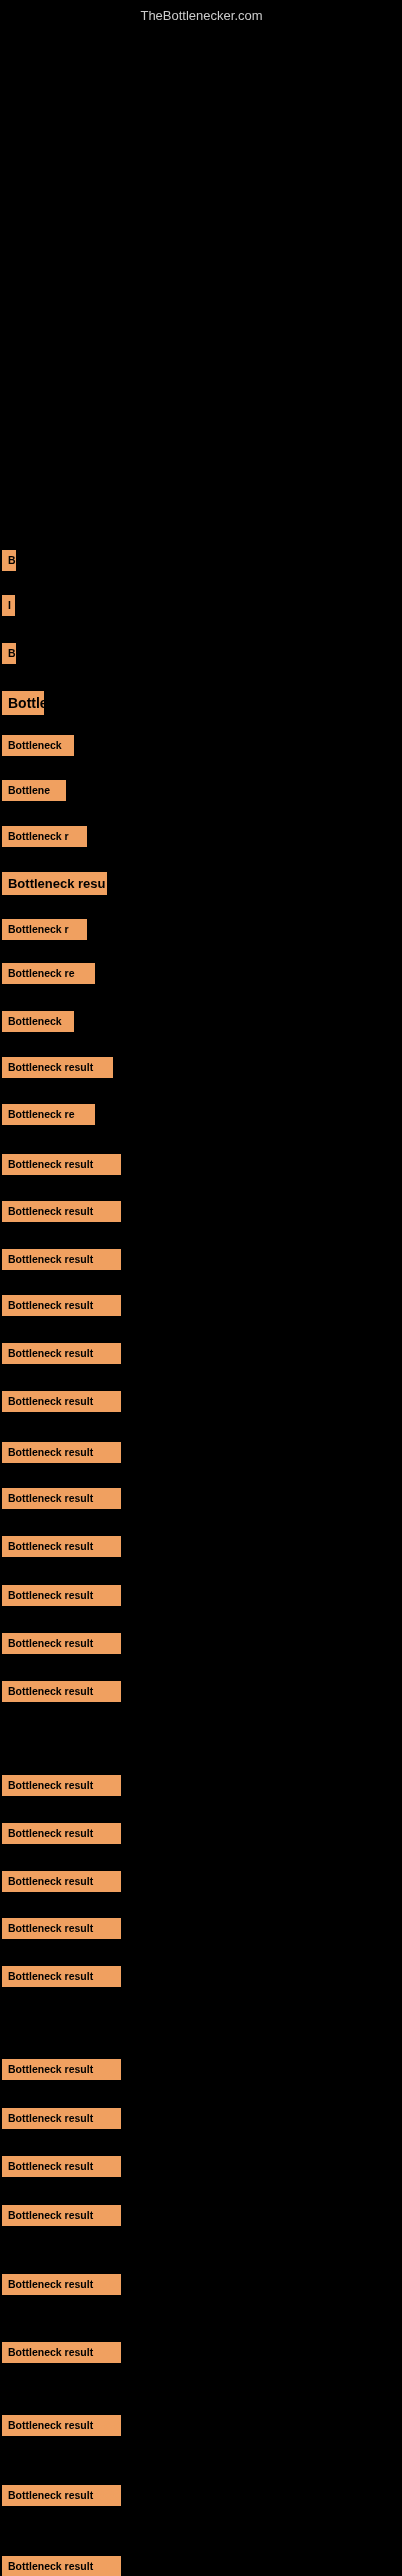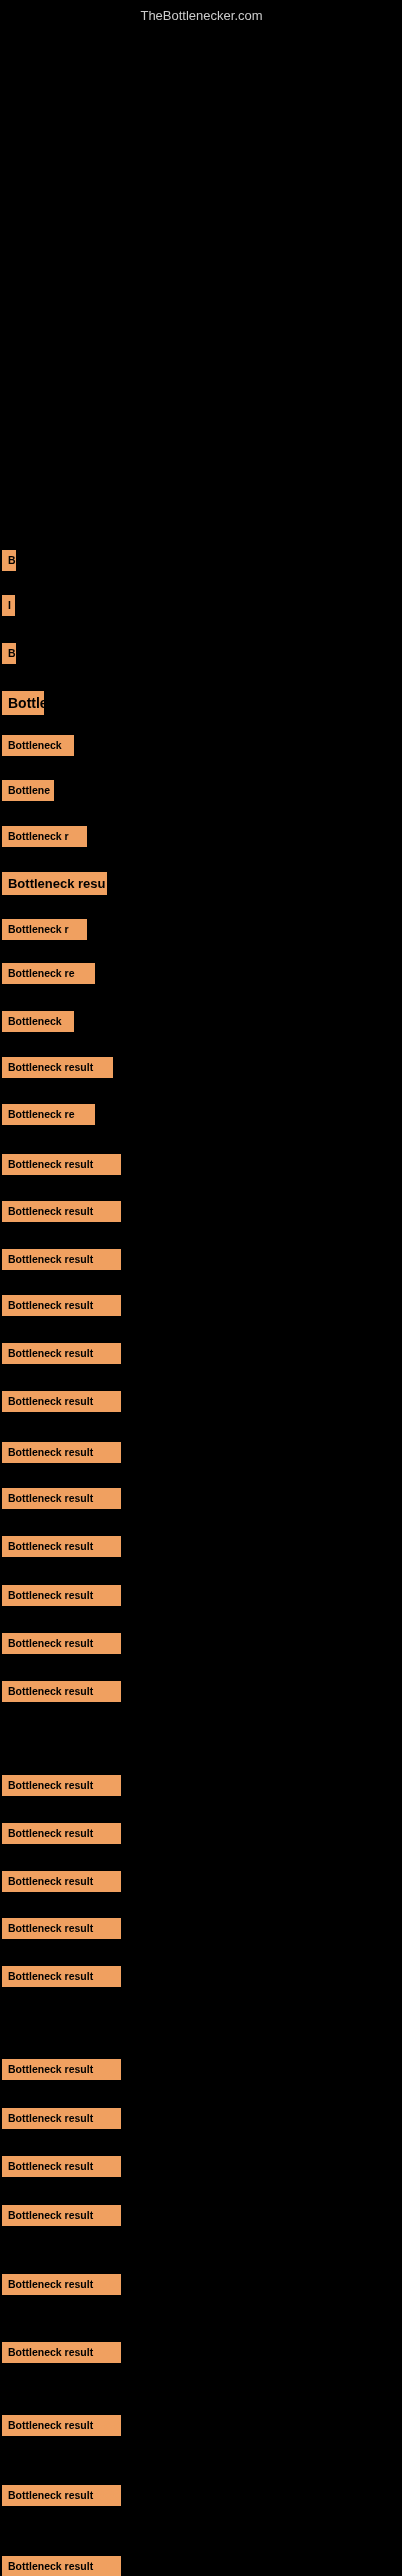--- a/index.html
+++ b/index.html
@@ -26,21 +26,21 @@
 <body>
 
 <div class="site-title">TheBottlenecker.com</div>
 
 <div id="bars-container" style="position: relative; width: 403px; height: 2544px;">
 <div style="position: absolute; top: 519px; left: 1.6px;"><div style="background-color: rgb(240, 160, 96); color: rgb(0, 0, 0); font-size: 10.5px; font-weight: bold; padding: 4px 6.4px; display: inline-block; width: 14.5px; overflow: hidden; white-space: nowrap; min-height: 21px;">B</div></div>
     <div style="position: absolute; top: 564px; left: 1.6px;"><div style="background-color: rgb(240, 160, 96); color: rgb(0, 0, 0); font-size: 10.5px; font-weight: bold; padding: 4px 6.4px; display: inline-block; width: 13px; overflow: hidden; white-space: nowrap; min-height: 21px;">I</div></div>
     <div style="position: absolute; top: 612px; left: 1.6px;"><div style="background-color: rgb(240, 160, 96); color: rgb(0, 0, 0); font-size: 10.5px; font-weight: bold; padding: 4px 6.4px; display: inline-block; width: 14.5px; overflow: hidden; white-space: nowrap; min-height: 21px;">B</div></div>
     <div style="position: absolute; top: 660px; left: 1.6px;"><div style="background-color: rgb(240, 160, 96); color: rgb(0, 0, 0); font-size: 14px; font-weight: bold; padding: 4px 6.4px; display: inline-block; width: 42px; overflow: hidden; white-space: nowrap; min-height: 21px;">Bottle</div></div>
     <div style="position: absolute; top: 704px; left: 1.6px;"><div style="background-color: rgb(240, 160, 96); color: rgb(0, 0, 0); font-size: 10.5px; font-weight: bold; padding: 4px 6.4px; display: inline-block; width: 72px; overflow: hidden; white-space: nowrap; min-height: 21px;">Bottleneck</div></div>
-    <div style="position: absolute; top: 749px; left: 1.6px;"><div style="background-color: rgb(240, 160, 96); color: rgb(0, 0, 0); font-size: 10.5px; font-weight: bold; padding: 4px 6.4px; display: inline-block; width: 52px; overflow: hidden; white-space: nowrap; min-height: 21px;">Bottlene</div></div>
+    <div style="position: absolute; top: 749px; left: 1.6px;"><div style="background-color: rgb(240, 160, 96); color: rgb(0, 0, 0); font-size: 10.5px; font-weight: bold; padding: 4px 6.4px; display: inline-block; width: 64px; overflow: hidden; white-space: nowrap; min-height: 21px;">Bottlene</div></div>
     <div style="position: absolute; top: 795px; left: 1.6px;"><div style="background-color: rgb(240, 160, 96); color: rgb(0, 0, 0); font-size: 10.5px; font-weight: bold; padding: 4px 6.4px; display: inline-block; width: 85px; overflow: hidden; white-space: nowrap; min-height: 21px;">Bottleneck r</div></div>
     <div style="position: absolute; top: 841px; left: 1.6px;"><div style="background-color: rgb(240, 160, 96); color: rgb(0, 0, 0); font-size: 13px; font-weight: bold; padding: 4px 6.4px; display: inline-block; width: 105px; overflow: hidden; white-space: nowrap; min-height: 21px;">Bottleneck resu</div></div>
     <div style="position: absolute; top: 888px; left: 1.6px;"><div style="background-color: rgb(240, 160, 96); color: rgb(0, 0, 0); font-size: 10.5px; font-weight: bold; padding: 4px 6.4px; display: inline-block; width: 85px; overflow: hidden; white-space: nowrap; min-height: 21px;">Bottleneck r</div></div>
     <div style="position: absolute; top: 932px; left: 1.6px;"><div style="background-color: rgb(240, 160, 96); color: rgb(0, 0, 0); font-size: 10.5px; font-weight: bold; padding: 4px 6.4px; display: inline-block; width: 93px; overflow: hidden; white-space: nowrap; min-height: 21px;">Bottleneck re</div></div>
     <div style="position: absolute; top: 980px; left: 1.6px;"><div style="background-color: rgb(240, 160, 96); color: rgb(0, 0, 0); font-size: 10.5px; font-weight: bold; padding: 4px 6.4px; display: inline-block; width: 72px; overflow: hidden; white-space: nowrap; min-height: 21px;">Bottleneck</div></div>
     <div style="position: absolute; top: 1026px; left: 1.6px;"><div style="background-color: rgb(240, 160, 96); color: rgb(0, 0, 0); font-size: 10.5px; font-weight: bold; padding: 4px 6.4px; display: inline-block; width: 111px; overflow: hidden; white-space: nowrap; min-height: 21px;">Bottleneck result</div></div>
     <div style="position: absolute; top: 1073px; left: 1.6px;"><div style="background-color: rgb(240, 160, 96); color: rgb(0, 0, 0); font-size: 10.5px; font-weight: bold; padding: 4px 6.4px; display: inline-block; width: 93px; overflow: hidden; white-space: nowrap; min-height: 21px;">Bottleneck re</div></div>
     <div style="position: absolute; top: 1123px; left: 1.6px;"><div style="background-color: rgb(240, 160, 96); color: rgb(0, 0, 0); font-size: 10.5px; font-weight: bold; padding: 4px 6.4px; display: inline-block; width: 119px; overflow: hidden; white-space: nowrap; min-height: 21px;">Bottleneck result</div></div>
     <div style="position: absolute; top: 1170px; left: 1.6px;"><div style="background-color: rgb(240, 160, 96); color: rgb(0, 0, 0); font-size: 10.5px; font-weight: bold; padding: 4px 6.4px; display: inline-block; width: 119px; overflow: hidden; white-space: nowrap; min-height: 21px;">Bottleneck result</div></div>
     <div style="position: absolute; top: 1218px; left: 1.6px;"><div style="background-color: rgb(240, 160, 96); color: rgb(0, 0, 0); font-size: 10.5px; font-weight: bold; padding: 4px 6.4px; display: inline-block; width: 119px; overflow: hidden; white-space: nowrap; min-height: 21px;">Bottleneck result</div></div>

